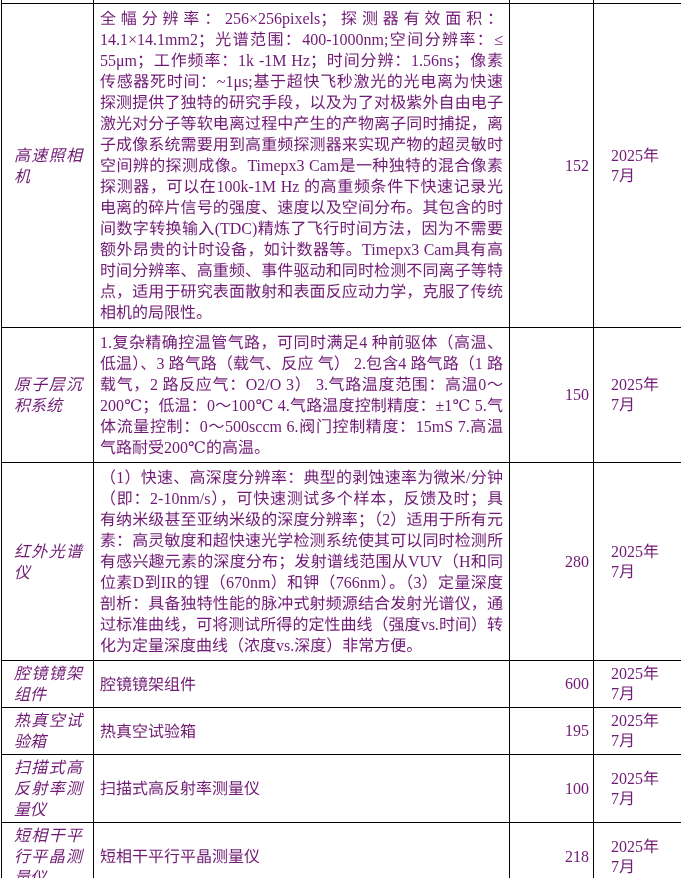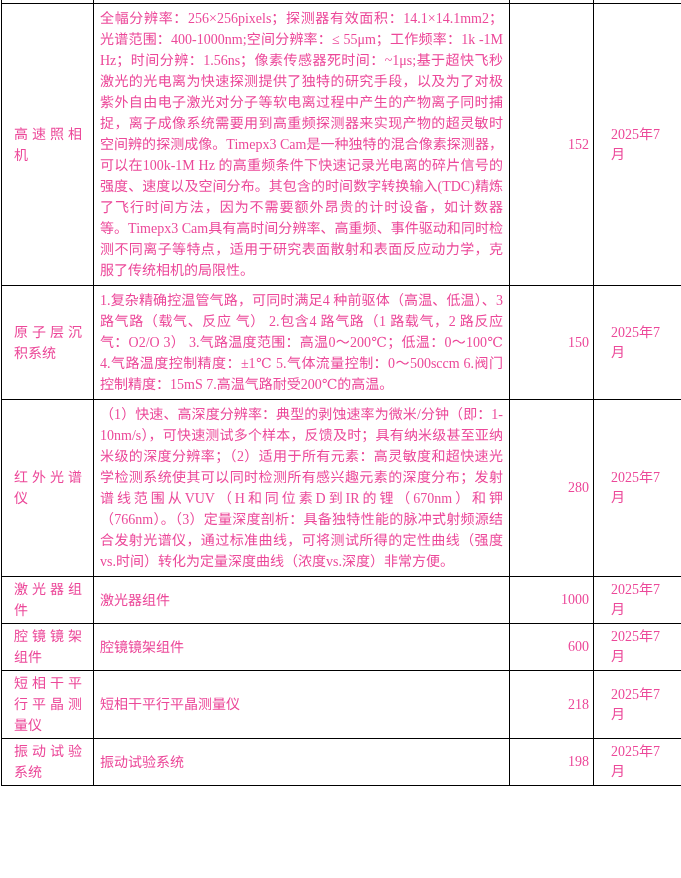--- a/index.html
+++ b/index.html
@@ -16,31 +16,32 @@
   }
   table.spec-table {
     border-collapse: collapse;
     table-layout: fixed;
     width: 680px;
     margin-left: 1px;
     background: #ffffff;
   }
   td {
     border: 1px solid #000000;
-    font-size: 14px;
-    color: #ec4899;
+    font-size: 16px;
+    color: #701a75;
     vertical-align: middle;
     word-break: break-word;
     overflow: hidden;
   }
   td.cell-name {
     padding: 2px 11px 2px 12px;
     text-align: justify;
     text-justify: inter-ideograph;
     line-height: 21px;
+    font-style: italic;
   }
   td.cell-desc {
     padding: 4px 6px;
     text-align: justify;
     text-justify: inter-ideograph;
     line-height: 21px;
   }
   td.cell-qty {
     text-align: right;
     padding: 0 4px;
@@ -77,34 +78,40 @@
     <td class="cell-date">2025年7月</td>
   </tr>
       <tr class="data-row">
     <td class="cell-name">原子层沉积系统</td>
     <td class="cell-desc">1.复杂精确控温管气路，可同时满足4 种前驱体（高温、低温）、3 路气路（载气、反应 气） 2.包含4 路气路（1 路载气，2 路反应气：O2/O 3） 3.气路温度范围：高温0～200℃；低温：0～100℃ 4.气路温度控制精度：±1℃ 5.气体流量控制：0～500sccm 6.阀门控制精度：15mS 7.高温气路耐受200℃的高温。</td>
     <td class="cell-qty">150</td>
     <td class="cell-date">2025年7月</td>
   </tr>
       <tr class="data-row">
     <td class="cell-name">红外光谱仪</td>
-    <td class="cell-desc">（1）快速、高深度分辨率：典型的剥蚀速率为微米/分钟（即：1-10nm/s），可快速测试多个样本，反馈及时；具有纳米级甚至亚纳米级的深度分辨率；（2）适用于所有元素：高灵敏度和超快速光学检测系统使其可以同时检测所有感兴趣元素的深度分布；发射谱线范围从VUV（H和同位素D到IR的锂（670nm）和钾（766nm）。（3）定量深度剖析：具备独特性能的脉冲式射频源结合发射光谱仪，通过标准曲线，可将测试所得的定性曲线（强度vs.时间）转化为定量深度曲线（浓度vs.深度）非常方便。</td>
+    <td class="cell-desc">（1）快速、高深度分辨率：典型的剥蚀速率为微米/分钟（即：2-10nm/s），可快速测试多个样本，反馈及时；具有纳米级甚至亚纳米级的深度分辨率；（2）适用于所有元素：高灵敏度和超快速光学检测系统使其可以同时检测所有感兴趣元素的深度分布；发射谱线范围从VUV（H和同位素D到IR的锂（670nm）和钾（766nm）。（3）定量深度剖析：具备独特性能的脉冲式射频源结合发射光谱仪，通过标准曲线，可将测试所得的定性曲线（强度vs.时间）转化为定量深度曲线（浓度vs.深度）非常方便。</td>
     <td class="cell-qty">280</td>
-    <td class="cell-date">2025年7月</td>
-  </tr>
-      <tr class="data-row">
-    <td class="cell-name">激光器组件</td>
-    <td class="cell-desc">激光器组件</td>
-    <td class="cell-qty">1000</td>
     <td class="cell-date">2025年7月</td>
   </tr>
       <tr class="data-row">
     <td class="cell-name">腔镜镜架组件</td>
     <td class="cell-desc">腔镜镜架组件</td>
     <td class="cell-qty">600</td>
+    <td class="cell-date">2025年7月</td>
+  </tr>
+      <tr class="data-row">
+    <td class="cell-name">热真空试验箱</td>
+    <td class="cell-desc">热真空试验箱</td>
+    <td class="cell-qty">195</td>
+    <td class="cell-date">2025年7月</td>
+  </tr>
+      <tr class="data-row">
+    <td class="cell-name">扫描式高反射率测量仪</td>
+    <td class="cell-desc">扫描式高反射率测量仪</td>
+    <td class="cell-qty">100</td>
     <td class="cell-date">2025年7月</td>
   </tr>
       <tr class="data-row">
     <td class="cell-name">短相干平行平晶测量仪</td>
     <td class="cell-desc">短相干平行平晶测量仪</td>
     <td class="cell-qty">218</td>
     <td class="cell-date">2025年7月</td>
   </tr>
       <tr class="data-row">
     <td class="cell-name">振动试验系统</td>

